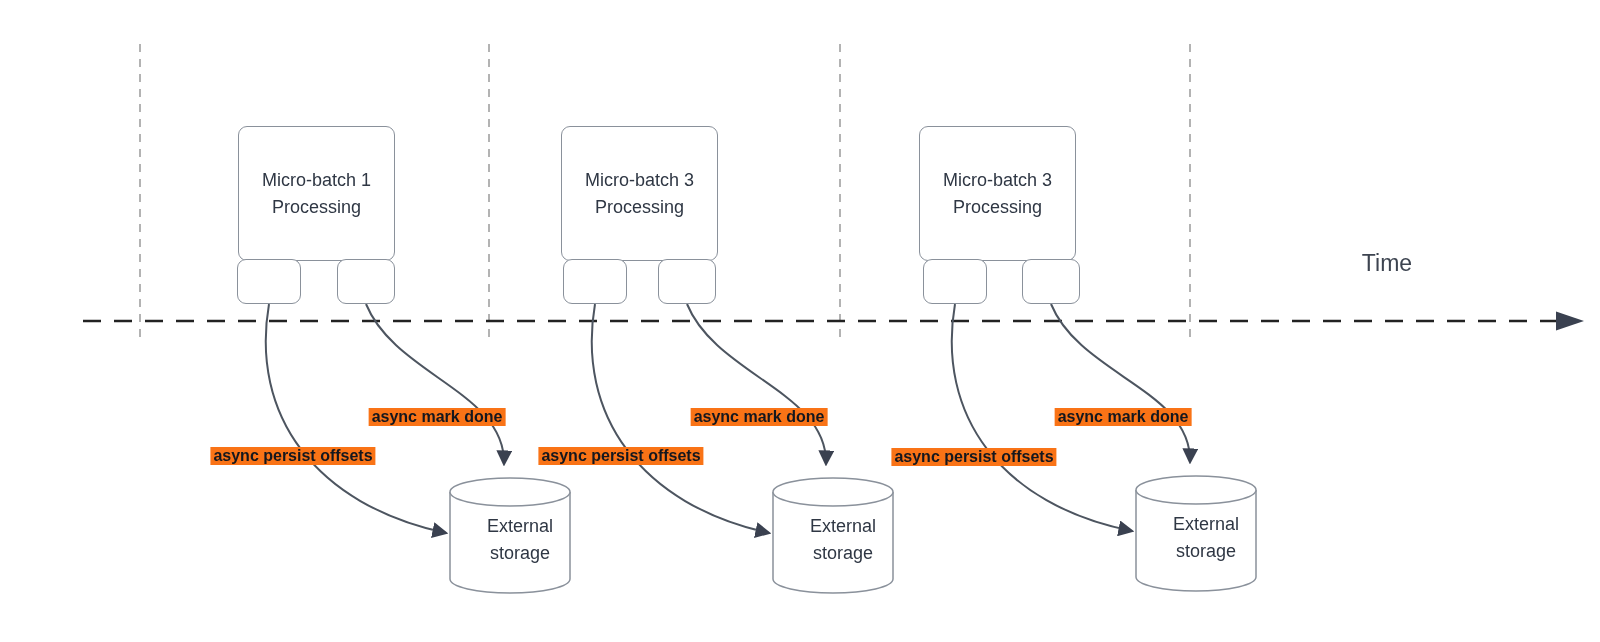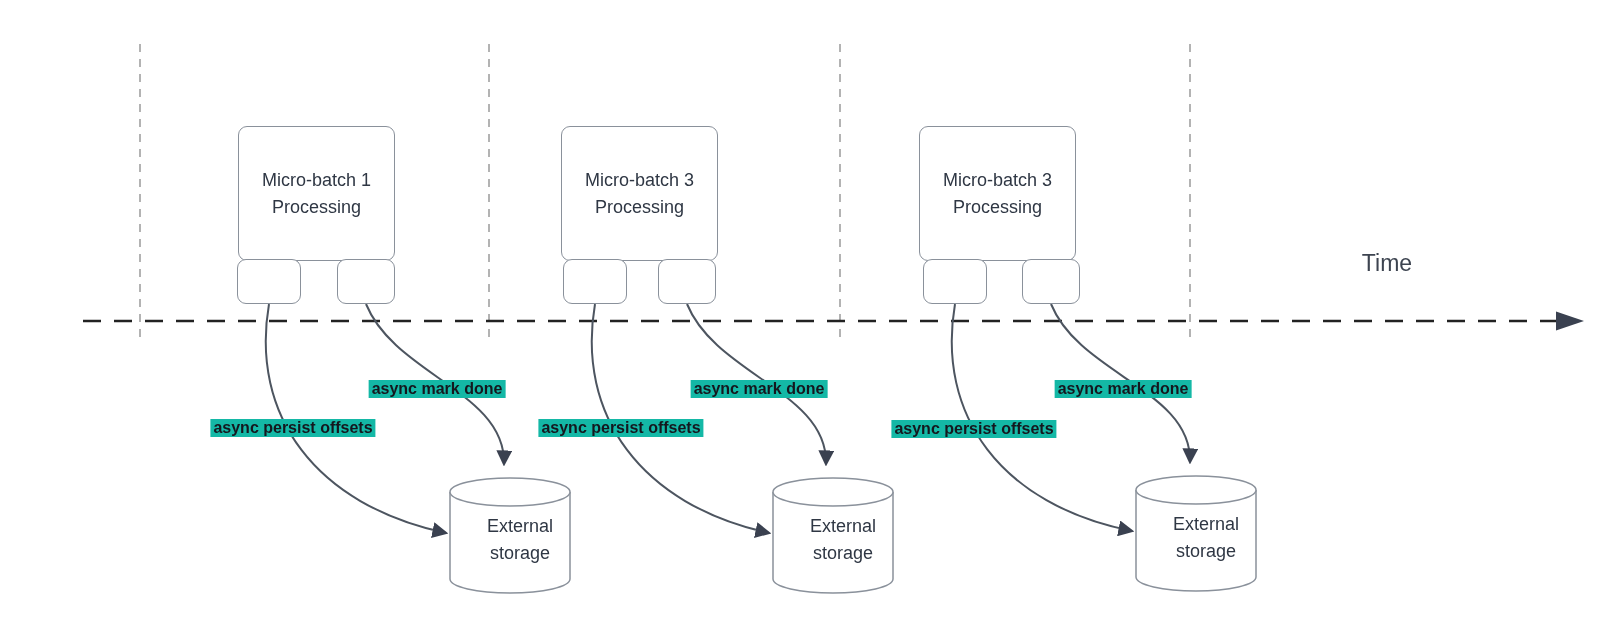--- a/index.html
+++ b/index.html
@@ -27,25 +27,26 @@
     position:absolute;
     height:45px;
     border:1.5px solid #8a919b;
     border-radius:9px;
     background:#ffffff;
     box-sizing:border-box;
   }
   .arrow-label{
     position:absolute;
     transform:translate(-50%,-50%);
-    background:#14b8a6;
+    background:#f97316;
     padding:0 3px;
     font-size:16px;font-weight:bold;
     color:#14171e;
     white-space:nowrap;
+    margin-top:28px;
   }
   .storage-label{
     position:absolute;
     width:140px;
     text-align:center;
     font-size:18px;line-height:27px;
     color:#2f3744;
   }
   .time-label{
     position:absolute;

